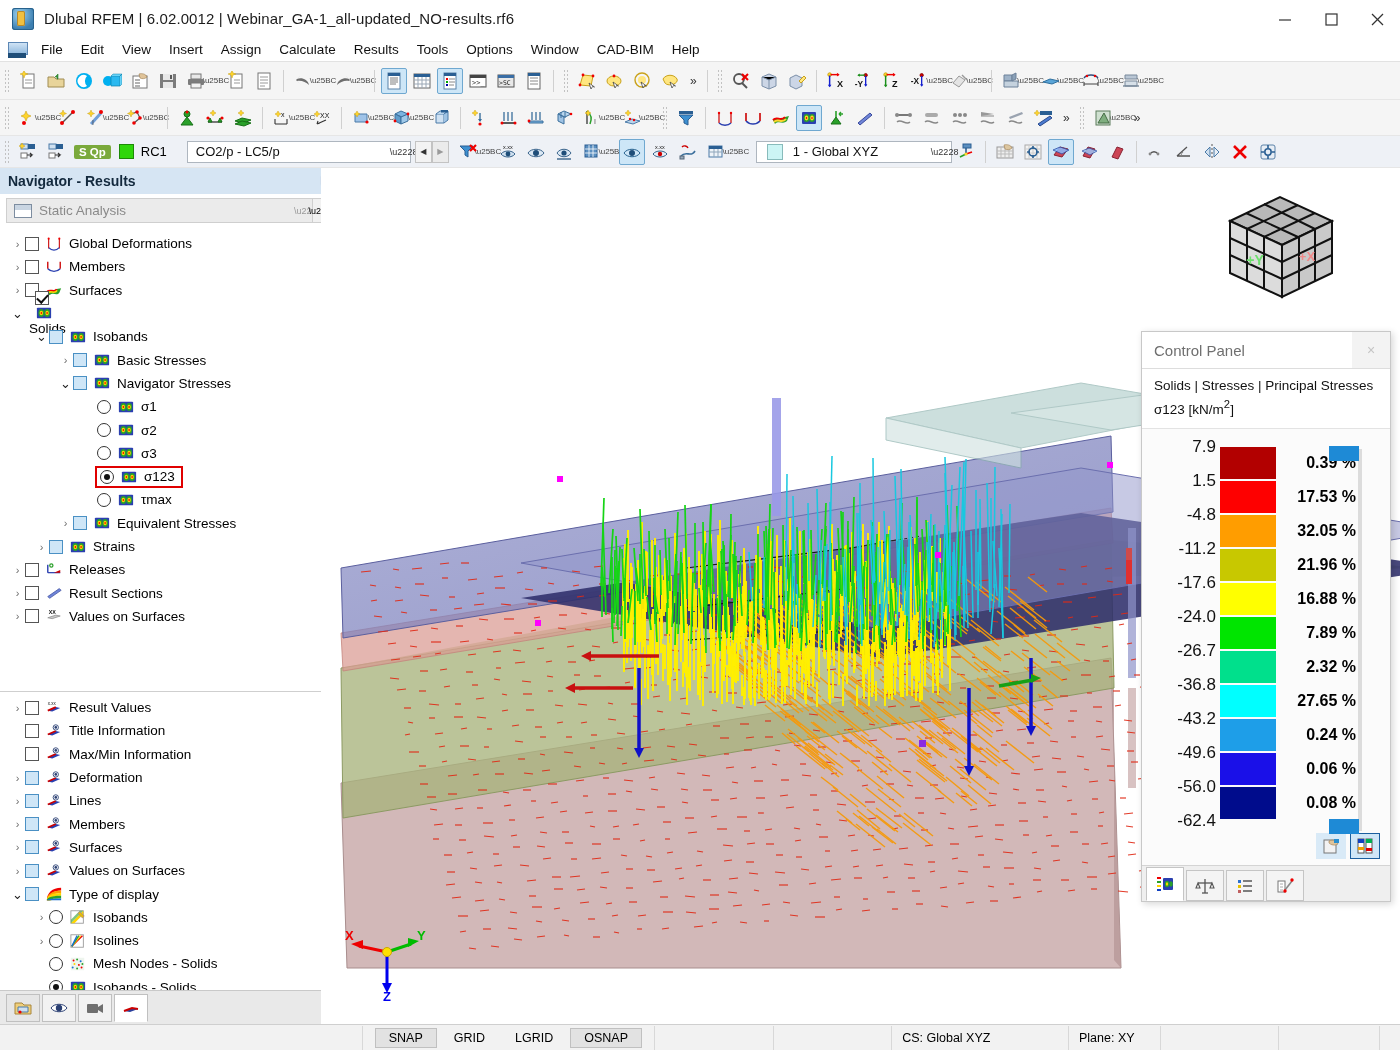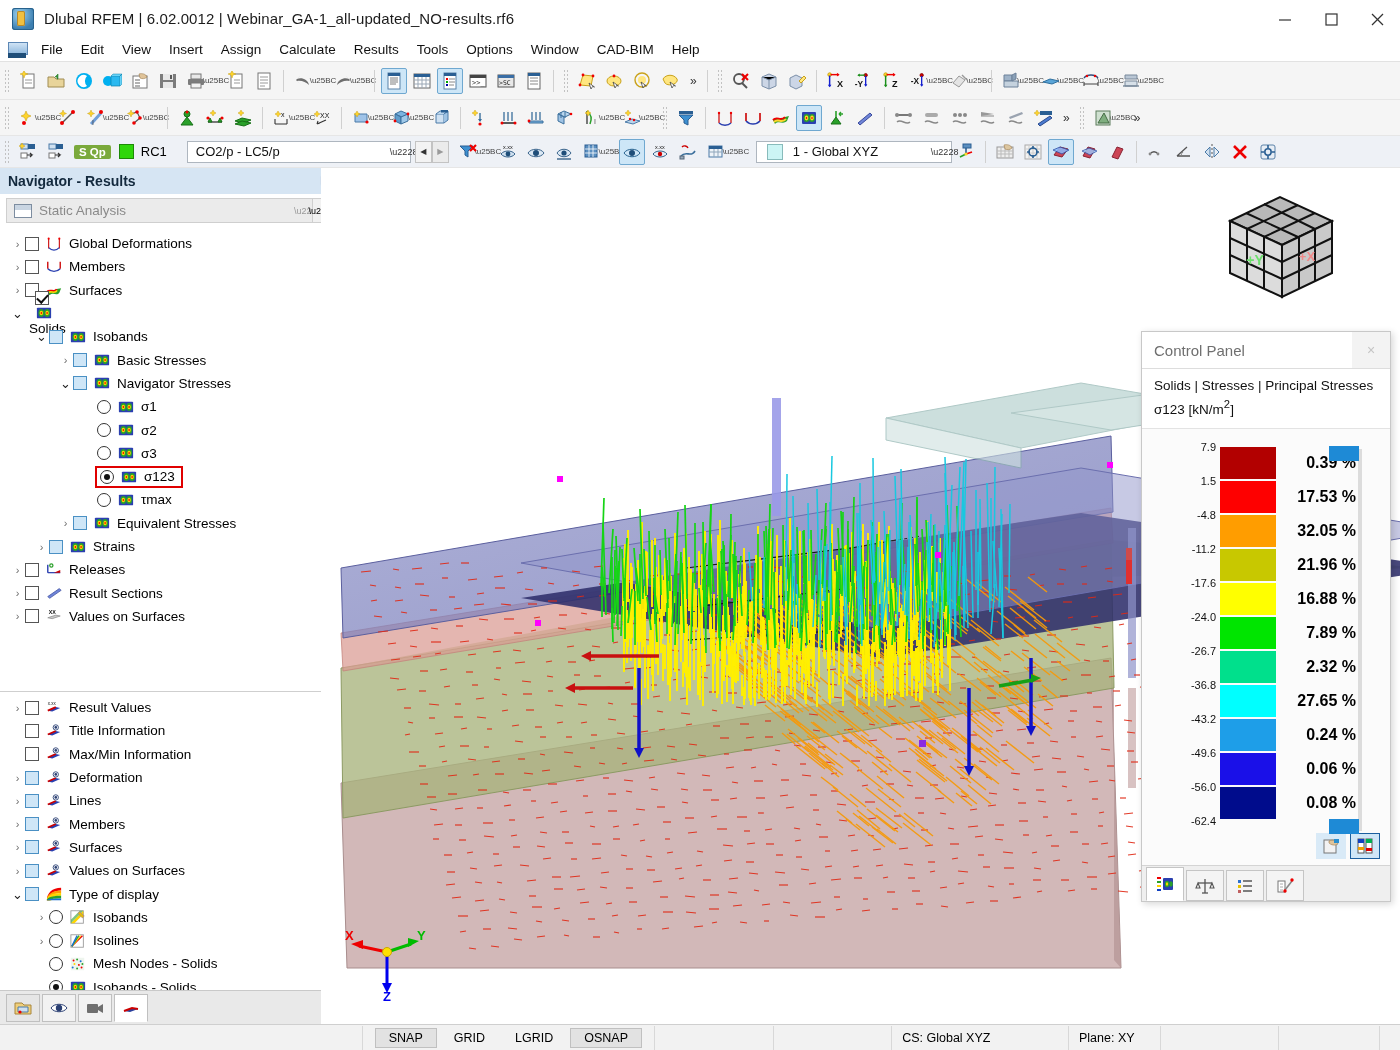--- a/index.html
+++ b/index.html
@@ -137,21 +137,21 @@
             font-size:15px; color:#6f6f6f;}
   .cp-x{ margin-left:auto; width:38px;height:36px; display:flex;align-items:center;
          justify-content:center; color:#c4c4c4; font-size:14px; background:#f3f3f3;}
   .cp-title{ padding:7px 12px 9px 12px; background:#fff; font-size:13.5px;
              line-height:1.45; color:#111; border-bottom:1px solid #e3e3e3;}
   .cp-body{ flex:1; position:relative; background:#fbfbfb; padding-top:8px;}
   .scale{ position:relative; margin:0 12px; height:390px; }
   .sc-labels{ position:absolute; left:0; top:0; width:62px; height:100%;}
   .sc-bars{ position:absolute; left:66px; top:10px; width:56px;}
   .sc-pcts{ position:absolute; left:130px; top:10px; width:80px;}
-  .sc-lab{ position:absolute; right:0; font-size:11px; text-align:right;
+  .sc-lab{ position:absolute; right:0; font-size:17px; text-align:right;
            transform:translateY(-50%); color:#111;}
   .sc-bar{ height:32px; width:56px; margin-bottom:2px; }
   .sc-pct{ height:32px; margin-bottom:2px; display:flex; align-items:center;
            justify-content:flex-end; font-size:16px; width:72px;font-weight:bold;}
   .sl-track{ position:absolute; right:16px; top:12px; width:4px; height:382px;
              background:#dcdcdc; }
   .sl-knob{ position:absolute; right:3px; width:30px;height:15px; background:#1e8ad6;}
   .cp-mid{ height:40px; display:flex; align-items:center; justify-content:flex-end;
            padding-right:10px; background:#fbfbfb;}
   .cp-mbtn{width:30px;height:26px;border:1px solid transparent;display:flex;

